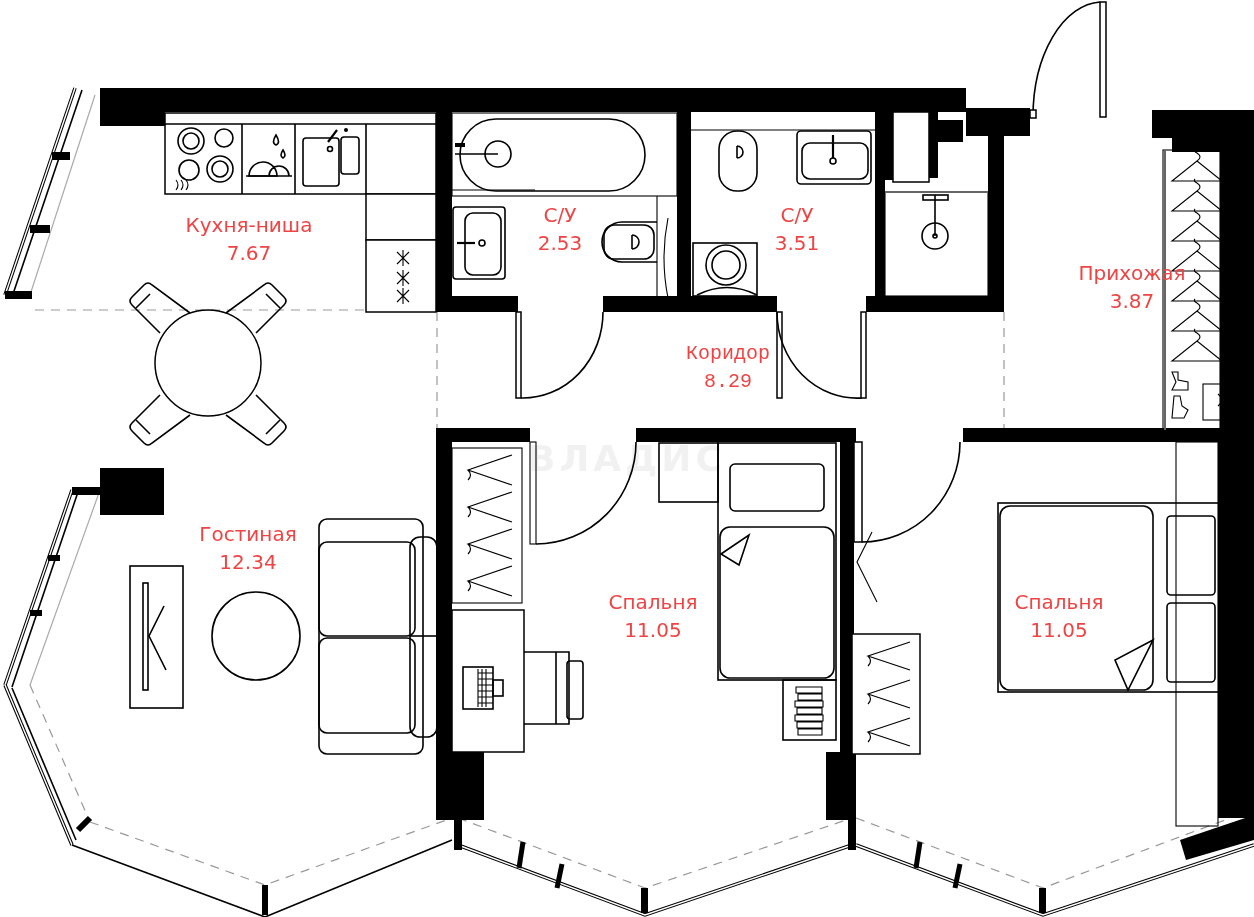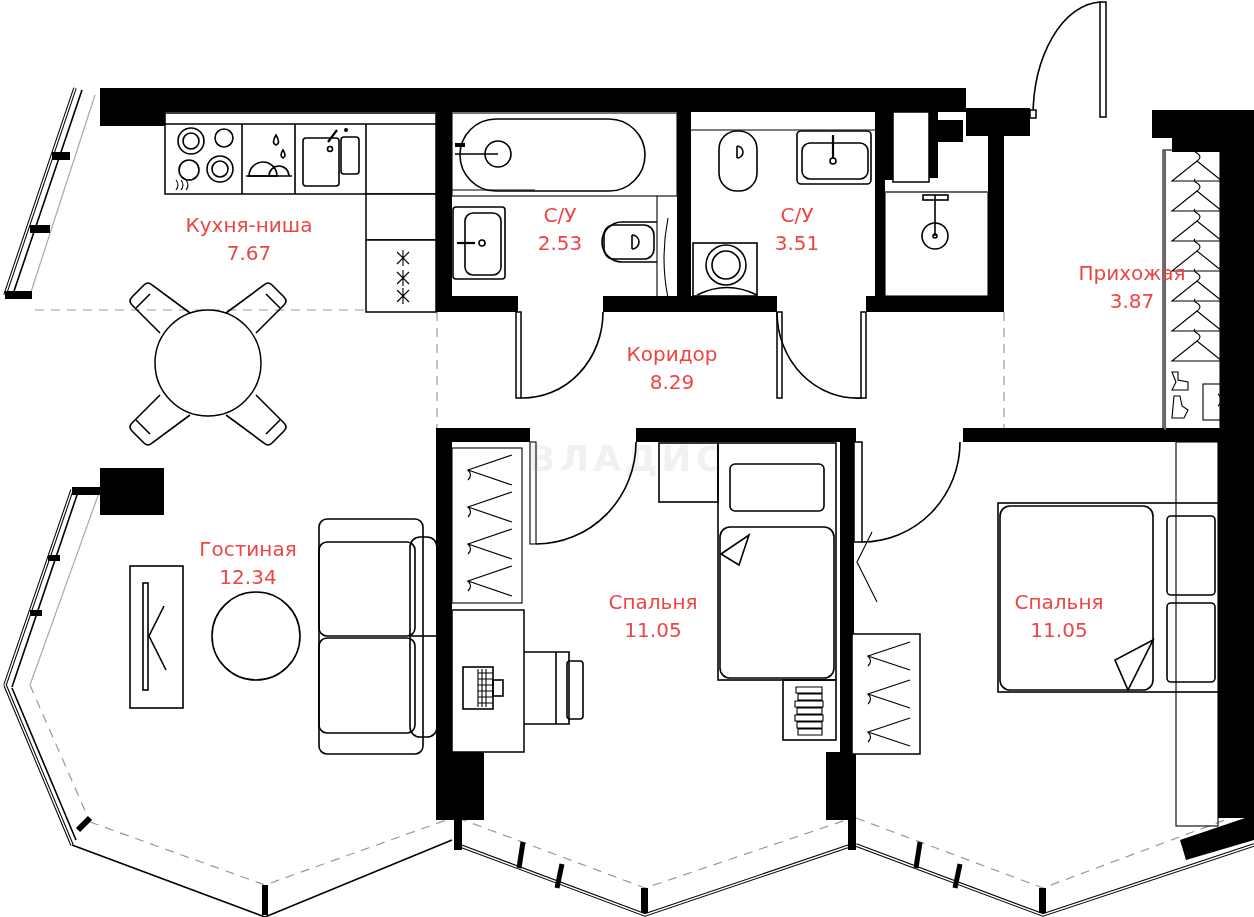--- a/index.html
+++ b/index.html
@@ -332,25 +332,25 @@
       <div>2.53</div>
     </div>
     <div class="lbl" style="left: 797px; top: 201px;">
       <div>С/У</div>
       <div>3.51</div>
     </div>
     <div class="lbl" style="left: 1132px; top: 259px;">
       <div>Прихожая</div>
       <div>3.87</div>
     </div>
-    <div class="lbl" style="left: 672px; top: 340px;">
+    <div class="lbl" style="left: 728px; top: 340px; font-family: Liberation Mono, monospace;">
       <div>Коридор</div>
       <div>8.29</div>
     </div>
-    <div class="lbl" style="left: 248px; top: 520px; margin-top: 15px;">
+    <div class="lbl" style="left: 248px; top: 520px;">
       <div>Гостиная</div>
       <div>12.34</div>
     </div>
     <div class="lbl" style="left: 653px; top: 588px;">
       <div>Спальня</div>
       <div>11.05</div>
     </div>
     <div class="lbl" style="left: 1059px; top: 588px;">
       <div>Спальня</div>
       <div>11.05</div>

